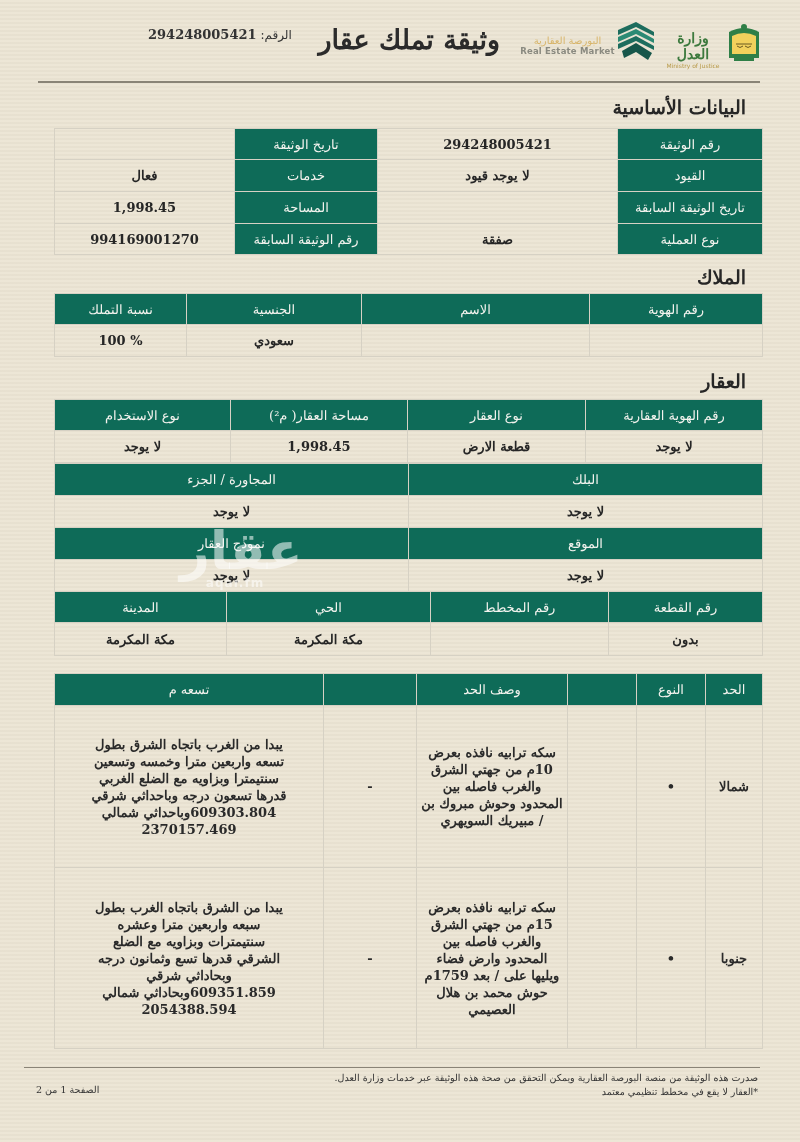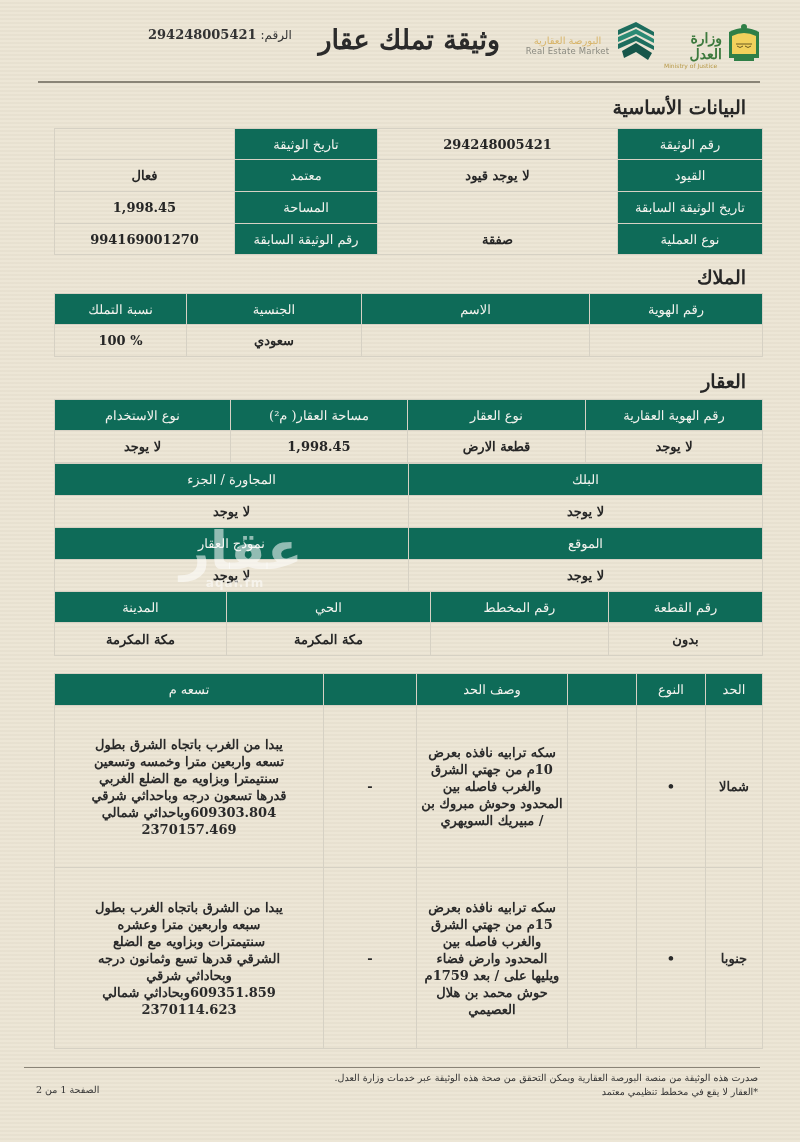--- a/index.html
+++ b/index.html
@@ -21,23 +21,23 @@
   .header { position: absolute; left: 0; top: 0; width: 800px; height: 86px; }
   .header .rule { position: absolute; left: 38px; right: 40px; top: 81px; height: 2px; background: #8a8477; }
   .doc-title {
     position: absolute; left: 300px; top: 24px; width: 200px; 
     font-size: 27px; font-weight: bold; color: #2b2b2b; direction: rtl;
   }
   .doc-number { position: absolute; left: 148px; top: 27px; direction: rtl; font-size: 12px; color: #333; white-space: nowrap; }
   .doc-number .num { font-weight: bold; font-size: 13px; }
   .logo-rem { position: absolute; left: 520px; top: 35px; width: 95px; text-align: center; }
   .logo-rem .ar { font-size: 10px; color: #d8b56a; direction: rtl; }
-  .logo-rem .en { font-size: 8.5px; color: #8a8a80; font-family: "DejaVu Sans", sans-serif; font-weight: normal; letter-spacing: 0.2px; }
+  .logo-rem .en { font-size: 8.5px; color: #8a8a80; font-family: "DejaVu Sans", sans-serif; font-weight: bold; letter-spacing: 0.2px; }
   .logo-stack { position: absolute; left: 612px; top: 20px; width: 46px; height: 42px; }
-  .logo-moj-text { position: absolute; left: 664px; top: 30px; width: 58px; }
+  .logo-moj-text { position: absolute; left: 664px; top: 30px; width: 58px; text-align: center; }
   .logo-moj-text .ar { font-size: 14px; color: #3d7a3e; font-weight: bold; direction: rtl; }
   .logo-moj-text .en { font-size: 6px; color: #b89a4a; font-family: "DejaVu Sans", sans-serif; }
   .logo-emblem { position: absolute; left: 726px; top: 22px; width: 36px; height: 42px; }
 
   .section-title {
     position: absolute; right: 54px; direction: rtl; font-size: 19px; color: #262626; font-weight: bold;
   }
   table.grid { position: absolute; border-collapse: collapse; direction: rtl; table-layout: fixed; }
   table.grid td, table.grid th {
     border: 1px solid #d6d1c4; text-align: center; vertical-align: middle;
@@ -110,21 +110,21 @@
     <tbody>
         <tr style="height:31px">
       <td class="lbl">رقم الوثيقة</td>
       <td class="val">294248005421</td>
       <td class="lbl">تاريخ الوثيقة</td>
       <td class="val"></td>
     </tr>
     <tr style="height:32px">
       <td class="lbl">القيود</td>
       <td class="val">لا يوجد قيود</td>
-      <td class="lbl">معتمد</td>
+      <td class="lbl">خدمات</td>
       <td class="val">فعال</td>
     </tr>
     <tr style="height:32px">
       <td class="lbl">تاريخ الوثيقة السابقة</td>
       <td class="val"></td>
       <td class="lbl">المساحة</td>
       <td class="val">1,998.45</td>
     </tr>
     <tr style="height:31px">
       <td class="lbl">نوع العملية</td>
@@ -261,21 +261,21 @@
       <td class="txt">سكه ترابيه نافذه بعرض 10م من جهتي الشرق والغرب فاصله بين المحدود وحوش مبروك بن / مبيريك السويهري</td>
       <td class="txt">-</td>
       <td class="txt" style="padding:0 28px">يبدا من الغرب باتجاه الشرق بطول تسعه واربعين مترا وخمسه وتسعين سنتيمترا وبزاويه مع الضلع الغربي قدرها تسعون درجه وباحداثي شرقي 609303.804وباحداثي شمالي 2370157.469</td>
     </tr>
     <tr style="height:181px">
       <td class="txt">جنوبا</td>
       <td class="txt">•</td>
       <td></td>
       <td class="txt">سكه ترابيه نافذه بعرض 15م من جهتي الشرق والغرب فاصله بين المحدود وارض فضاء ويليها على / بعد 1759م حوش محمد بن هلال العصيمي</td>
       <td class="txt">-</td>
-      <td class="txt" style="padding:0 40px">يبدا من الشرق باتجاه الغرب بطول سبعه واربعين مترا وعشره سنتيمترات وبزاويه مع الضلع الشرقي قدرها تسع وثمانون درجه وبحاداثي شرقي 609351.859وبحاداثي شمالي 2370114.623</td>
+      <td class="txt" style="padding:0 40px">يبدا من الشرق باتجاه الغرب بطول سبعه واربعين مترا وعشره سنتيمترات وبزاويه مع الضلع الشرقي قدرها تسع وثمانون درجه وبحاداثي شرقي 609351.859وبحاداثي شمالي 2054388.594</td>
     </tr>
   </tbody>
     </table>
 
   <div class="footer-rule"></div>
   <div class="footnote">
     <div>صدرت هذه الوثيقة من منصة البورصة العقارية ويمكن التحقق من صحة هذه الوثيقة عبر خدمات وزارة العدل.</div>
     <div>*العقار لا يقع في مخطط تنظيمي معتمد</div>
   </div>
   <div class="page-count">الصفحة 1 من 2</div>

